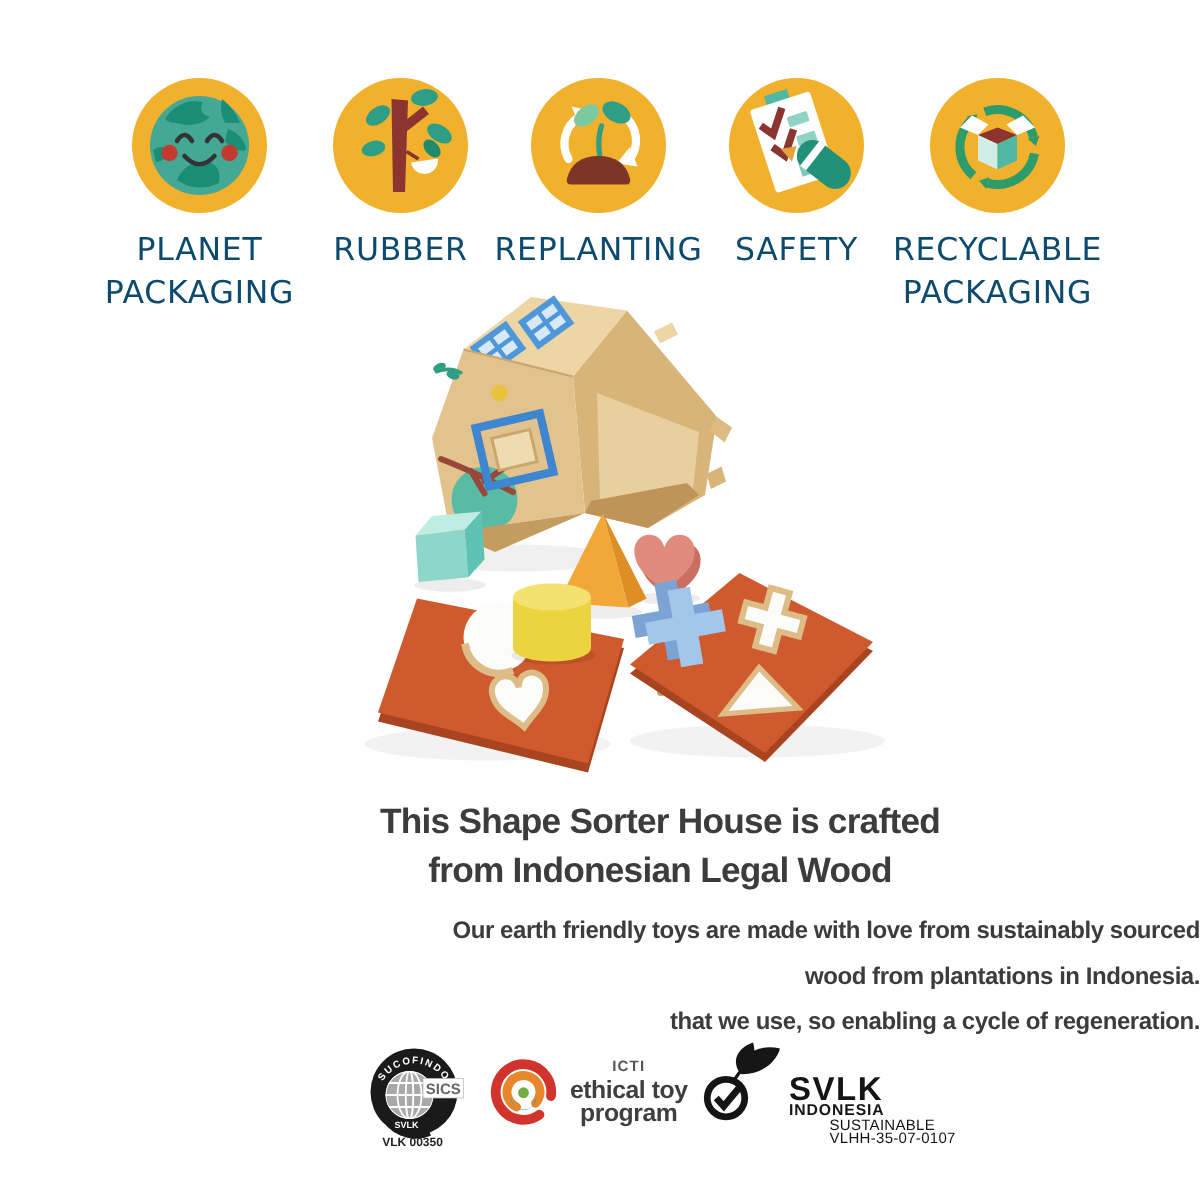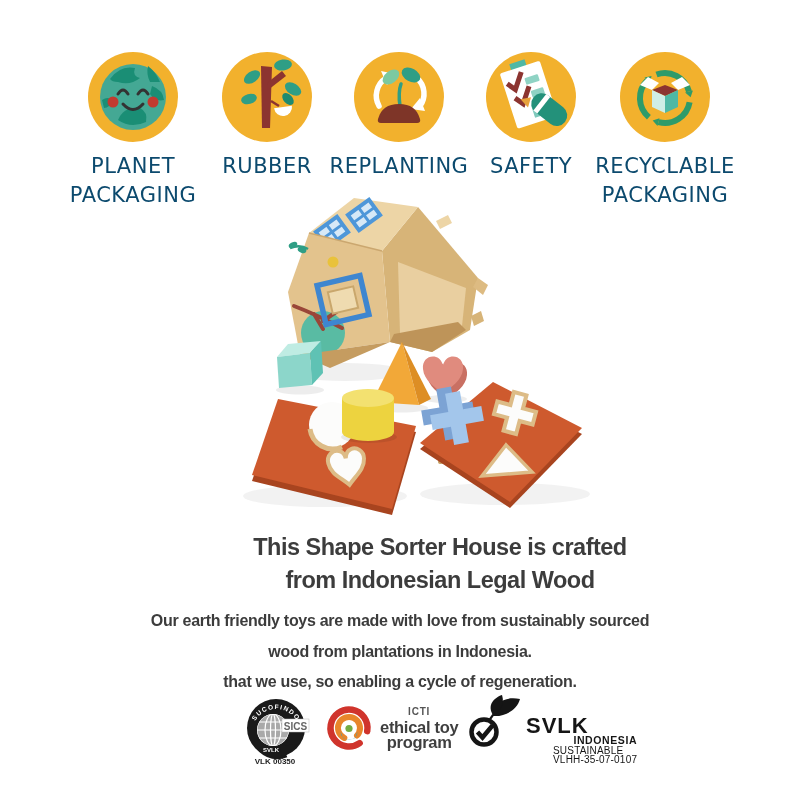--- a/index.html
+++ b/index.html
@@ -8,32 +8,32 @@
   
   .badge{position:absolute;top:52px;width:140px;text-align:center;}
   .badge .icon{width:90px;height:90px;margin:0 auto;}
   .badge .label{margin-top:10px;font-family:"DejaVu Sans",sans-serif;
         font-size:21px;line-height:29px;letter-spacing:.5px;color:#0c4a6e;white-space:nowrap;}
   
   .photo{position:absolute;left:230px;top:196px;}
   
   .heading{position:absolute;left:0;top:531px;width:800px;text-align:center;
         font-weight:bold;font-size:23.5px;line-height:33px;letter-spacing:-.5px;color:#3C3C3C;padding-left:40px;}
-  .bodytext{position:absolute;left:0;top:606px;width:800px;text-align:center;
+  .bodytext{position:absolute;left:0;top:606px;width:800px;text-align:right;
         font-weight:bold;font-size:16px;line-height:30.5px;letter-spacing:-.3px;color:#3C3C3C;}
   
   .cert-suco{position:absolute;left:244px;top:697px;width:72px;}
   .cert-icti{position:absolute;left:326px;top:705px;display:flex;align-items:flex-start;}
   .icti-text{margin-left:8px;margin-top:1px;color:#3F3F3F;text-align:center;}
   .icti-org{font-size:10px;font-weight:bold;letter-spacing:.8px;color:#555;margin-bottom:3px;}
   .icti-main{font-size:16.5px;font-weight:bold;line-height:14.5px;letter-spacing:-.3px;}
   .cert-svlk{position:absolute;left:468px;top:694px;display:flex;align-items:flex-start;}
   .svlk-text{margin-left:4px;margin-top:22px;text-align:left;color:#151515;}
   .svlk-title{font-size:22px;font-weight:bold;line-height:19px;letter-spacing:1px;}
-  .svlk-country{font-size:10.5px;font-weight:bold;line-height:11px;letter-spacing:.6px;text-align:right;}
+  .svlk-country{font-size:10.5px;font-weight:bold;line-height:11px;letter-spacing:.6px;}
   .svlk-sub{font-size:10px;line-height:9px;letter-spacing:.2px;margin-left:27px;}
 </style>
 </head>
 <body>
 
 <div class="page">
 
   <div class="badge" style="left:63px">
     <div class="icon">
       <svg width="90" height="90" viewBox="0 0 90 90">

